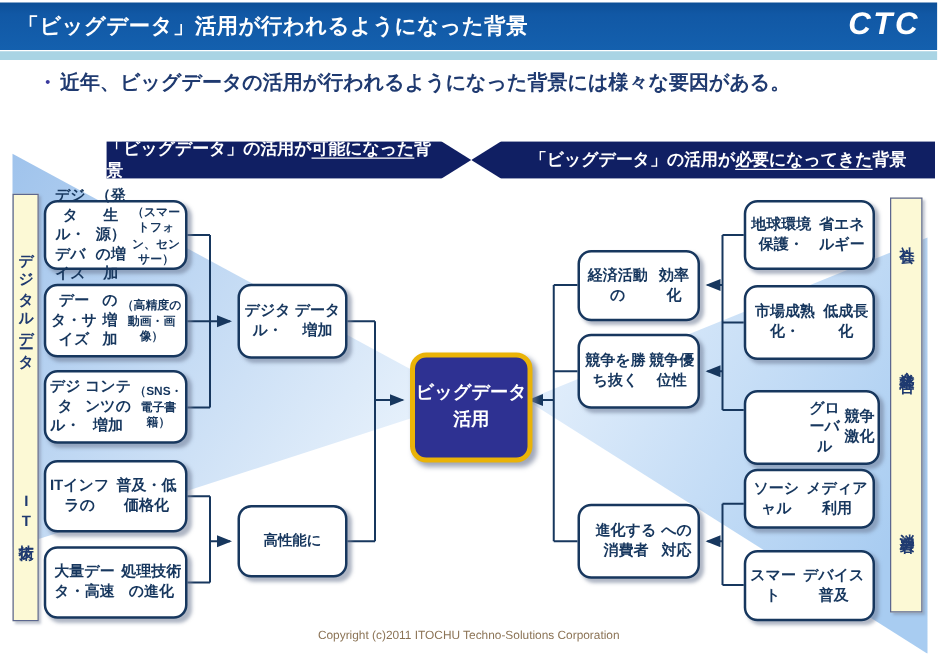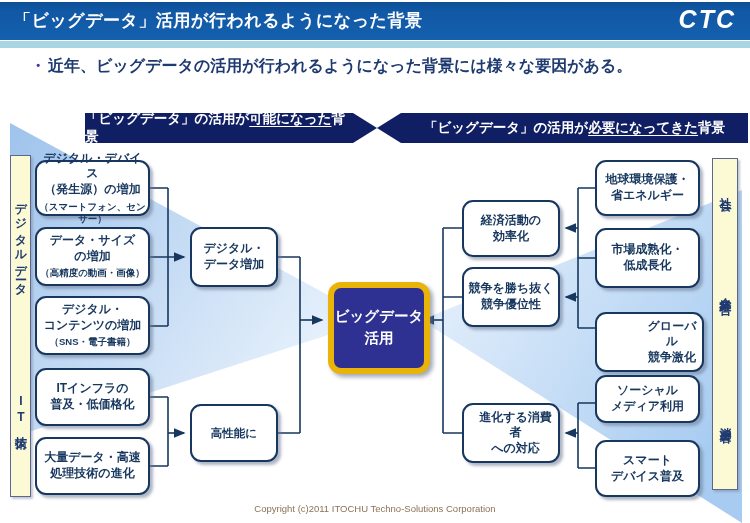--- a/index.html
+++ b/index.html
@@ -25,26 +25,26 @@
   
   .lay{position:absolute;left:0;top:0;width:750px;height:523px;}
   
   .strip{position:absolute;background:#fcf9d5;border:1px solid #5c678f;box-shadow:2px 2px 2px rgba(120,130,155,.45);}
   .stripL{left:10px;top:155px;width:19px;height:340px;}
   .stripR{left:712px;top:158px;width:24px;height:330px;}
   .vtext{position:absolute;writing-mode:vertical-rl;text-orientation:upright;
          color:#1f3a70;font-weight:bold;font-size:12px;letter-spacing:2px;left:50%;transform:translateX(-50%);}
   
   .bx{position:absolute;background:#fff;border:2px solid #17375e;border-radius:11px;
-      box-shadow:3px 3px 3px rgba(110,122,148,.55);display:flex;flex-direction:column;
+      box-shadow:3px 3px 3px rgba(110,122,148,.55);display:flex;
       align-items:center;justify-content:center;text-align:center;color:#17375e;
       font-weight:bold;font-size:12px;line-height:1.3;box-sizing:border-box;padding:2px;}
   .bx .note{font-size:9.5px;margin-top:3px;text-align:center;}
   .cbx{position:absolute;left:328px;top:282px;width:90px;height:80px;background:#2e3192;
-       border:6px solid #eab308;border-radius:13px;box-shadow:3px 3px 4px rgba(110,122,148,.65);
+       border:4px solid #eab308;border-radius:13px;box-shadow:3px 3px 4px rgba(110,122,148,.65);
        display:flex;flex-direction:column;align-items:center;justify-content:center;
        color:#fff;font-weight:bold;font-size:14.5px;line-height:1.5;}
   
   .foot{position:absolute;left:0;top:503px;width:750px;text-align:center;
         font-size:9.5px;color:#8b7355;}
 </style>
 </head>
 <body>
 
 <div class="slide">

